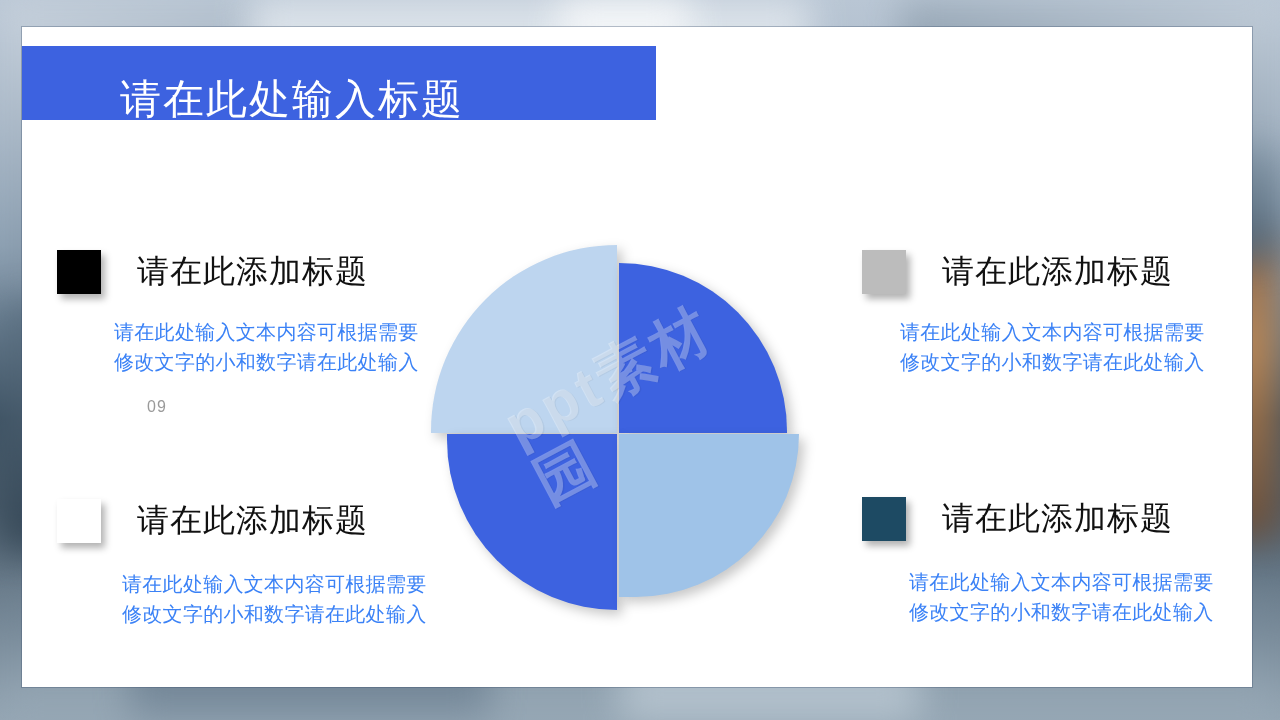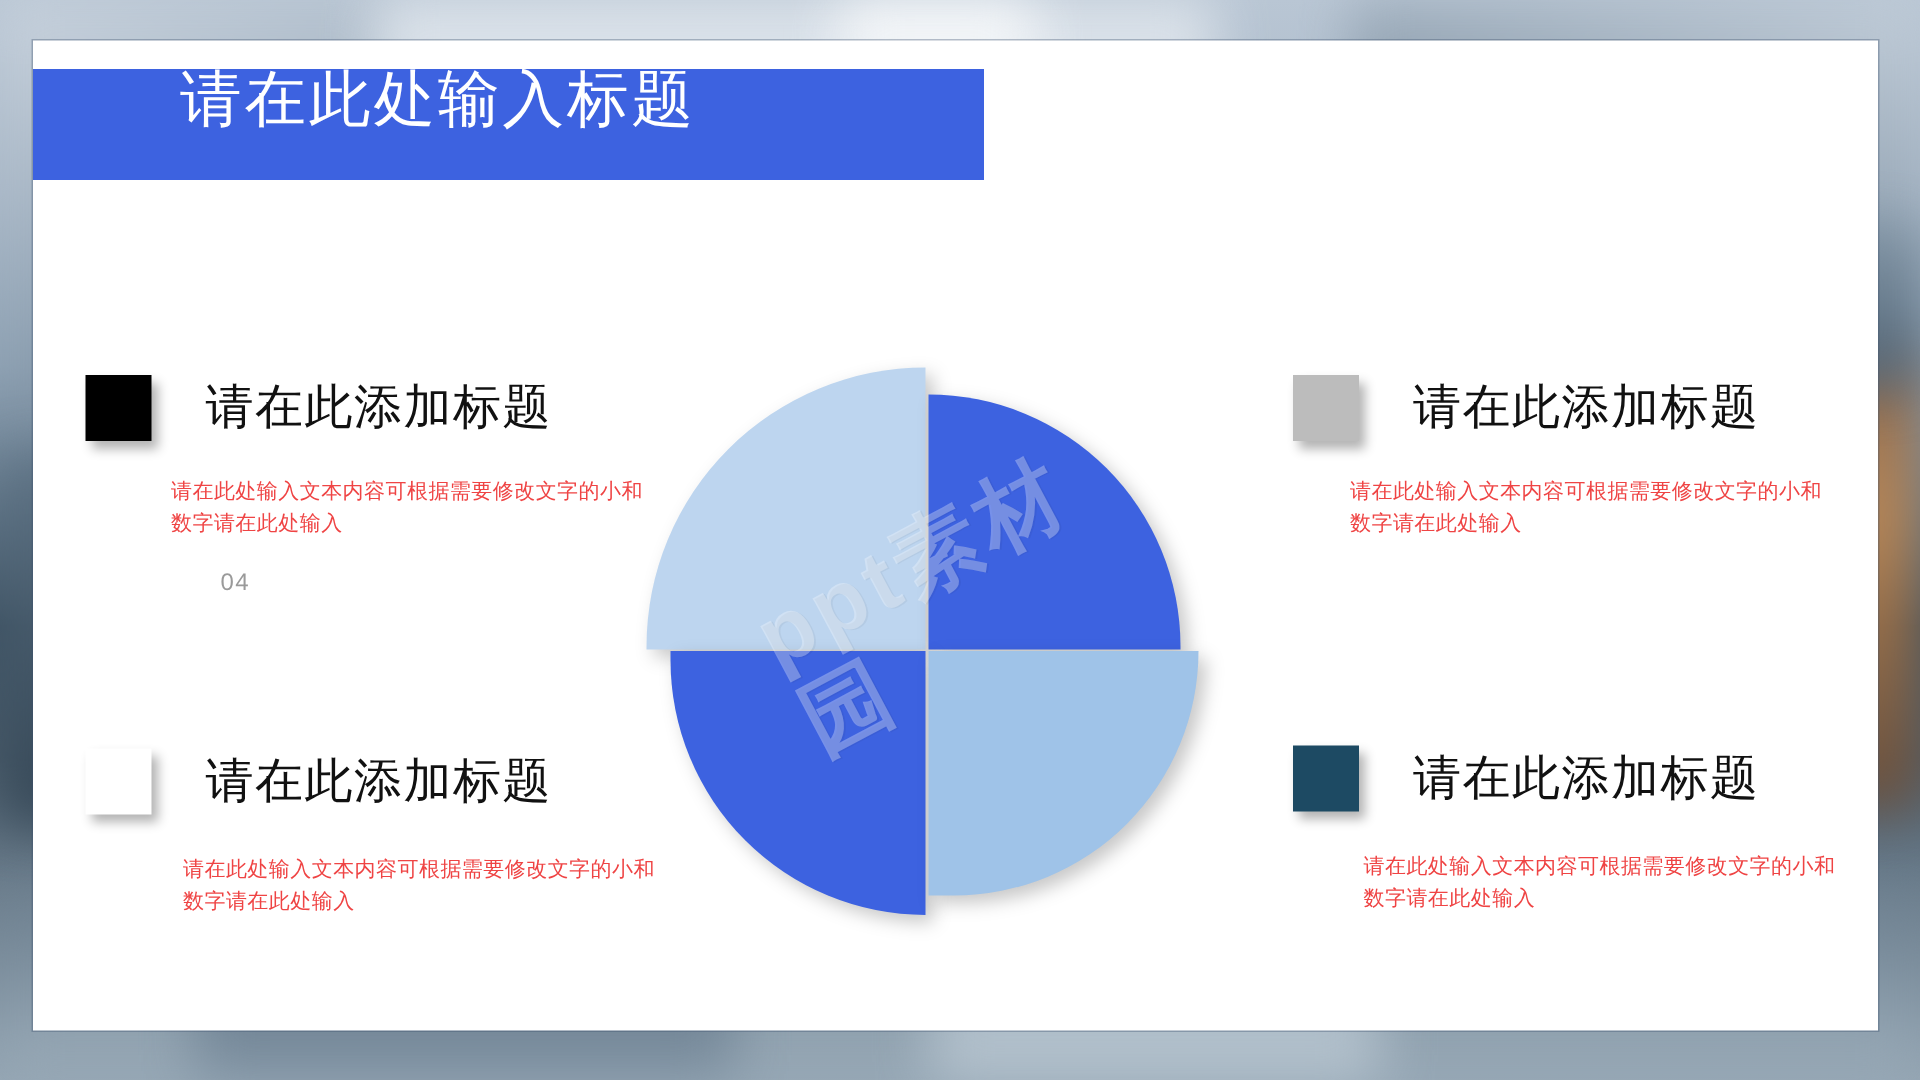--- a/index.html
+++ b/index.html
@@ -59,21 +59,21 @@
 
   
   #title-bar {
     position: absolute;
     left: 0;
     top: 19px;
     width: 634px;
     height: 74px;
     background: var(--accent, #3d62e0);
     display: flex;
-    align-items: flex-start;
+    align-items: flex-end;
   }
   #title-text {
     color: #ffffff;
     font-size: 41px;
     line-height: 1;
     letter-spacing: 2px;
     margin-left: 98px;
     white-space: nowrap;
     font-weight: 400;
   }
@@ -91,23 +91,23 @@
     flex: 0 0 44px;
     box-shadow: 4px 5px 7px rgba(0,0,0,.30);
   }
   .block-title {
     font-size: 32px;
     color: #111111;
     white-space: nowrap;
     letter-spacing: 1px;
   }
   .block-body {
-    font-size: 14px;
+    font-size: 20px;
     line-height: 1.52;
-    color: #ef4444;
+    color: #3b82f6;
     letter-spacing: .3px;
   }
   .block-num {
     font-size: 16px;
     color: #9a9a9a;
     letter-spacing: 1px;
   }
 
   
   #block-tl { left: 35px; top: 223px; width: 400px; }
@@ -197,21 +197,21 @@
   <div id="title-bar" style="background: rgb(61, 98, 224);">
     <div id="title-text">请在此处输入标题</div>
   </div>
 
   <div class="block" id="block-tl">
     <div class="block-head">
       <div class="marker" style="background: rgb(0, 0, 0);"></div>
       <div class="block-title">请在此添加标题</div>
     </div>
     <div class="block-body">请在此处输入文本内容可根据需要修改文字的小和数字请在此处输入</div>
-    <div class="block-num">04</div>
+    <div class="block-num">09</div>
   </div>
 
   <div class="block" id="block-tr">
     <div class="block-head">
       <div class="marker" style="background: rgb(188, 188, 188);"></div>
       <div class="block-title">请在此添加标题</div>
     </div>
     <div class="block-body">请在此处输入文本内容可根据需要修改文字的小和数字请在此处输入</div>
   </div>
 

